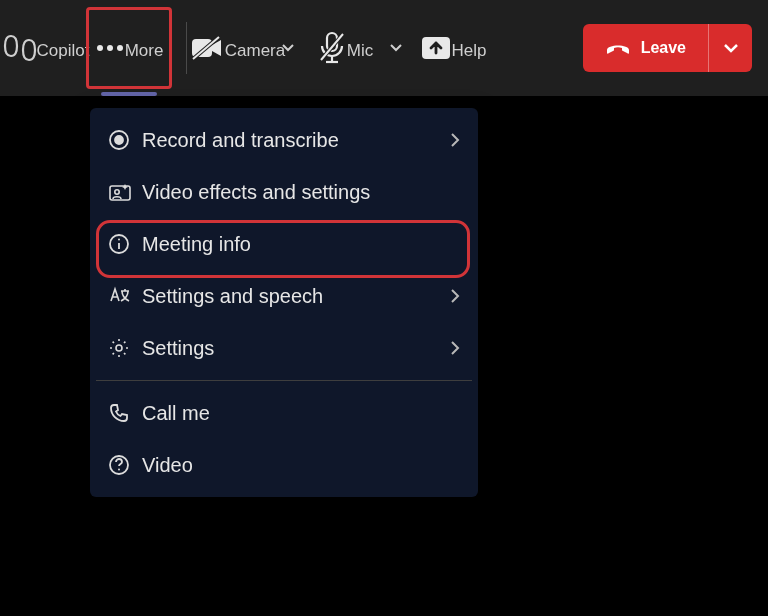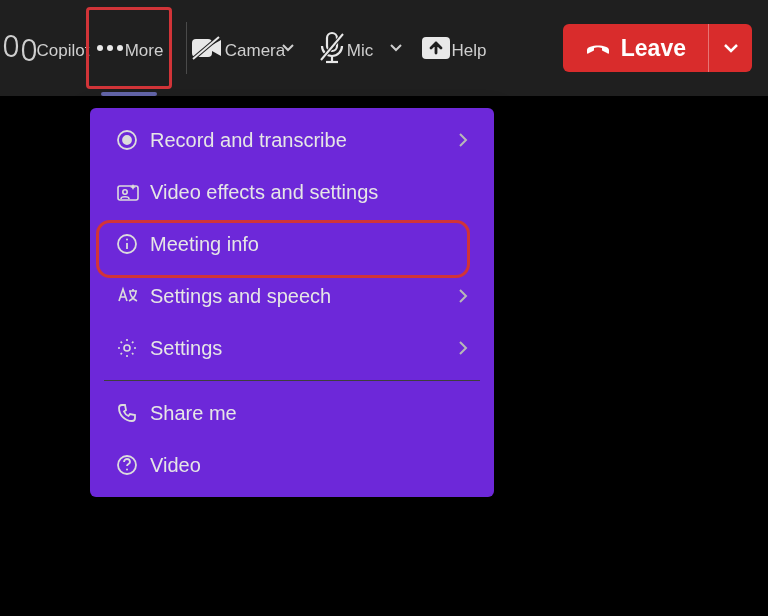--- a/index.html
+++ b/index.html
@@ -80,45 +80,45 @@
     margin-right: 10px;
   }
   .leave-btn {
     background: #d92c2c;
     color: #fff;
     border: none;
     display: flex;
     align-items: center;
     justify-content: center;
     gap: 10px;
-    font-size: 23px;
+    font-size: 16px;
     font-weight: 600;
     padding: 0 22px;
     border-radius: 6px 0 0 6px;
   }
   .leave-chev {
     background: #d92c2c;
     border: none;
     border-left: 1px solid rgba(255,255,255,0.35);
     width: 44px;
     display: flex;
     align-items: center;
     justify-content: center;
     color: #fff;
     border-radius: 0 6px 6px 0;
   }
   .menu {
     position: absolute;
     top: 108px;
     left: 90px;
     width: 388px;
-    background: #6d28d9;
+    background: #0f172a;
     border-radius: 6px;
     box-shadow: 0 10px 25px rgba(0,0,0,0.6);
-    padding: 6px 8px;
+    padding: 6px 0;
   }
   .menu-item {
     display: flex;
     align-items: center;
     height: 52px;
     padding: 0 18px;
     color: #e6e6e6;
     font-size: 20px;
   }
   .menu-item .mi-icon {
@@ -318,21 +318,21 @@
   </div>
 
   <div class="menu-divider"></div>
 
   <div class="menu-item">
     <span class="mi-icon">
       <svg width="22" height="22" viewBox="0 0 22 22" fill="none" stroke="#dcdcdc" stroke-width="1.8">
         <path d="M6 3 C4 3 3 4 3 6 C3 13 9 19 16 19 C18 19 19 18 19 16 L19 13 L14 12 L12.5 14 C10 13 9 12 8 9.5 L10 8 L9 3 Z"></path>
       </svg>
     </span>
-    <span class="mi-label">Share me</span>
+    <span class="mi-label">Call me</span>
   </div>
 
   <div class="menu-item">
     <span class="mi-icon">
       <svg width="22" height="22" viewBox="0 0 22 22" fill="none" stroke="#dcdcdc" stroke-width="1.8">
         <circle cx="11" cy="11" r="9"></circle>
         <path d="M8 8 C8 6 10 5 11 5 C13 5 14 6 14 8 C14 10 11 10 11 12"></path>
         <circle cx="11" cy="15.5" r="1" fill="#dcdcdc" stroke="none"></circle>
       </svg>
     </span>

